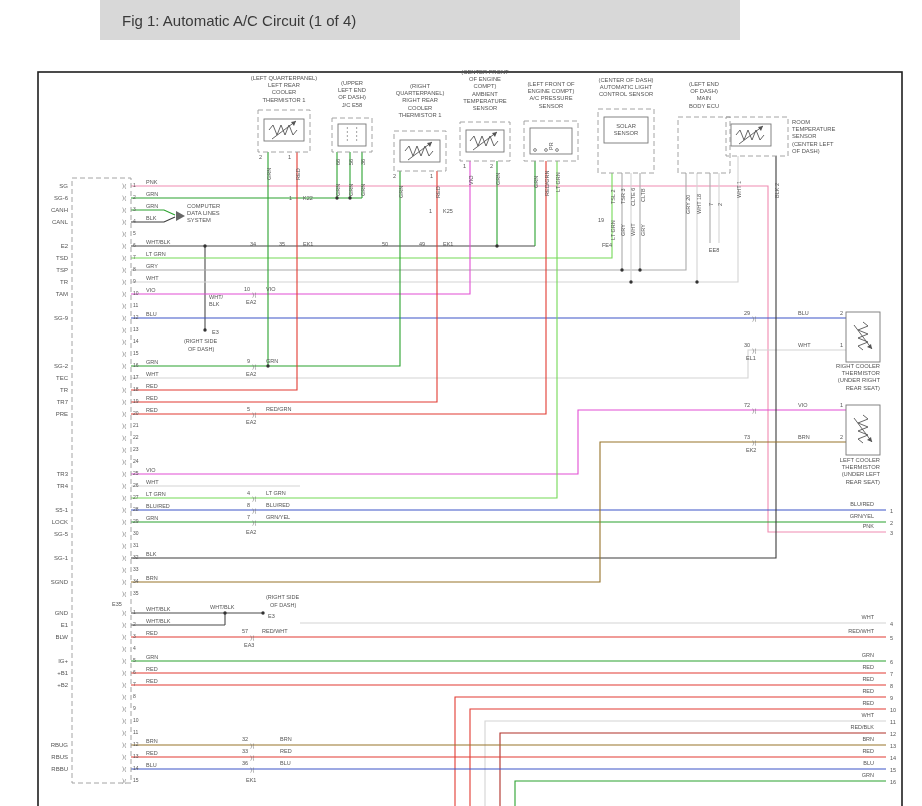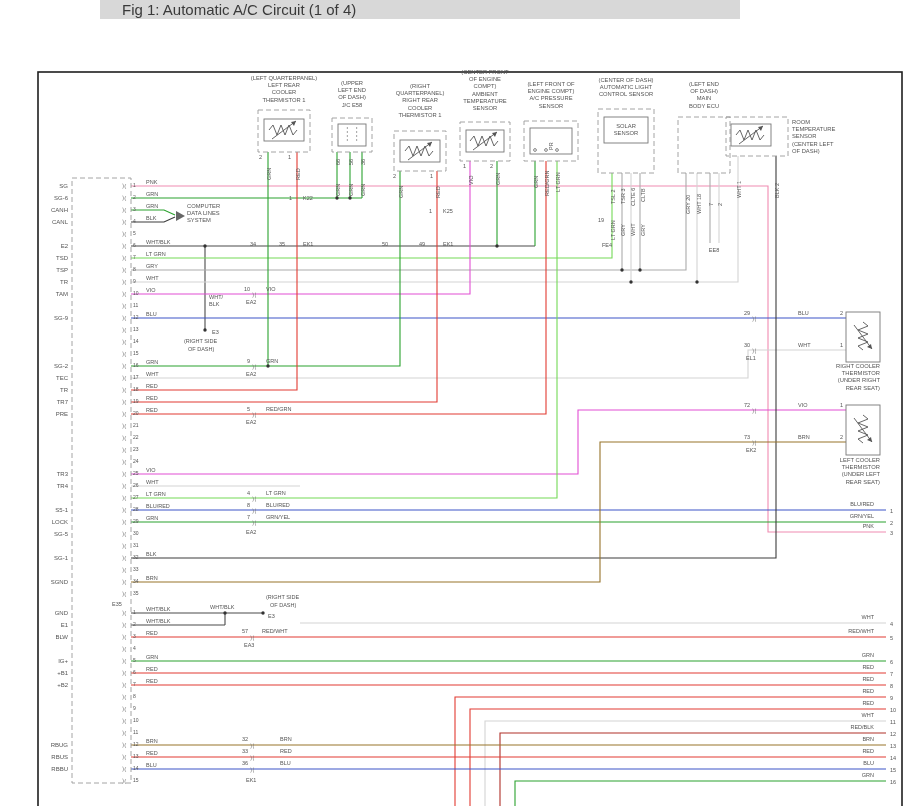--- a/index.html
+++ b/index.html
@@ -1,18 +1,18 @@
 <!DOCTYPE html>
 <html><head>
 <meta charset="utf-8">
 <style>
   html,body{margin:0;padding:0;}
   body{width:922px;height:806px;position:relative;background:#ffffff;overflow:hidden;
        font-family:"Liberation Sans",sans-serif;}
-  .header-bar{position:absolute;left:100px;top:0;width:640px;height:19px;background:#d8d8d8;
+  .header-bar{position:absolute;left:100px;top:0;width:640px;height:40px;background:#d8d8d8;
        display:flex;align-items:center;padding-left:22px;box-sizing:border-box;}
   .header-bar span{font-size:15px;color:#3a3a3a;}
   svg{position:absolute;left:0;top:36px;}
   svg text{font-family:"Liberation Sans","DejaVu Sans",sans-serif;}
   .frame{fill:none;stroke:#1f1f1f;stroke-width:1.6;}
   .dashed{fill:none;stroke:#9a9a9a;stroke-width:0.9;stroke-dasharray:5 3;}
   .solidbox{fill:none;stroke:#777;stroke-width:0.9;}
   .jcline{stroke:#888;stroke-width:0.8;stroke-dasharray:2 2;}
 </style>
 </head>

